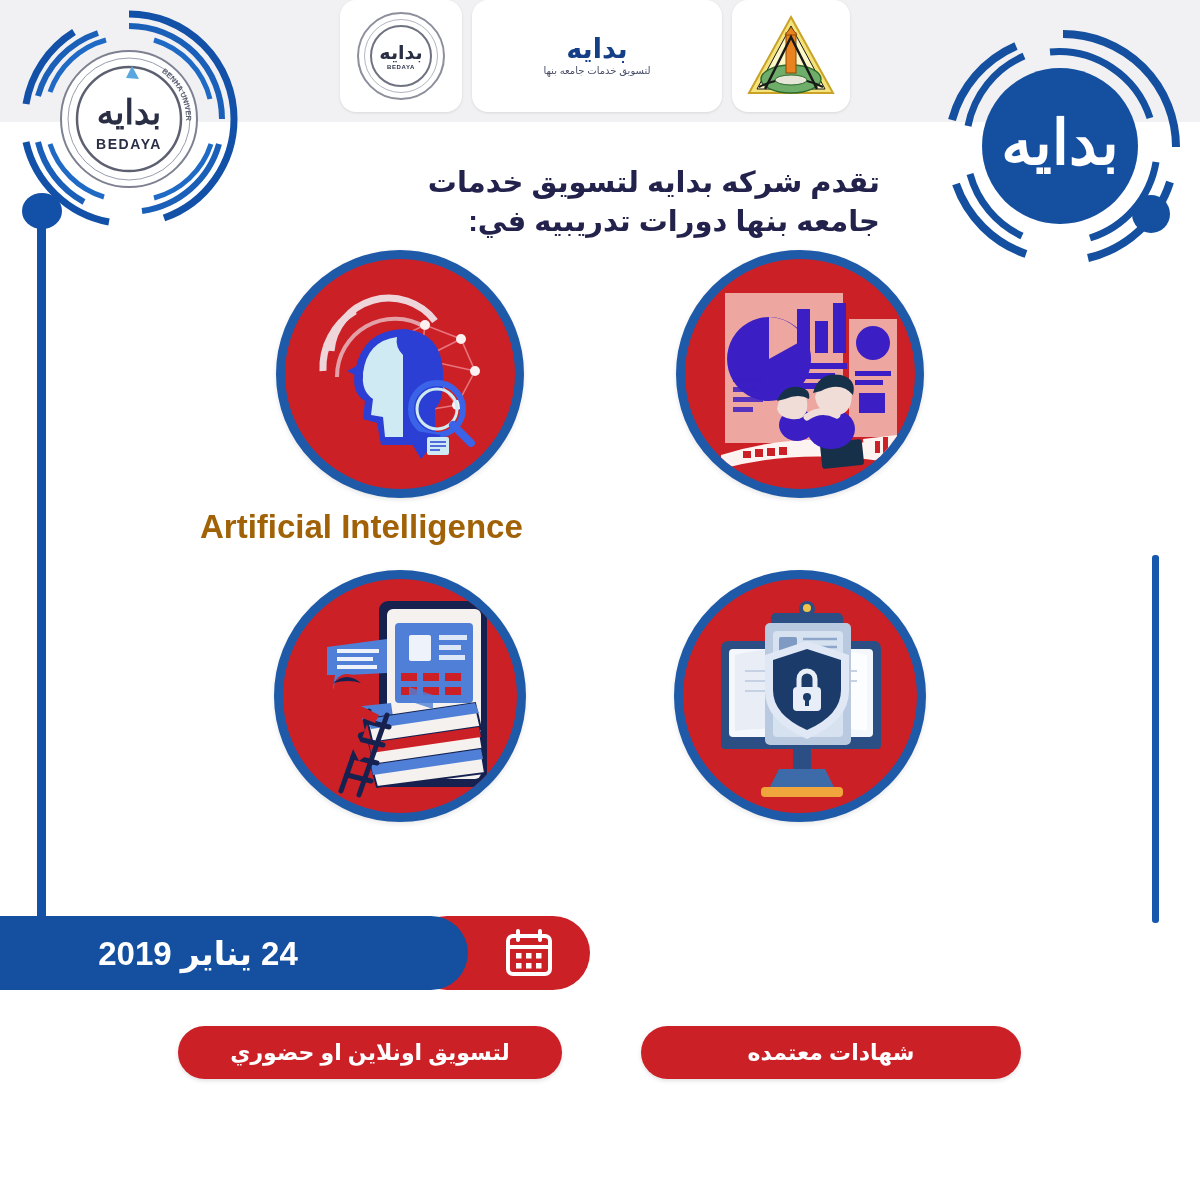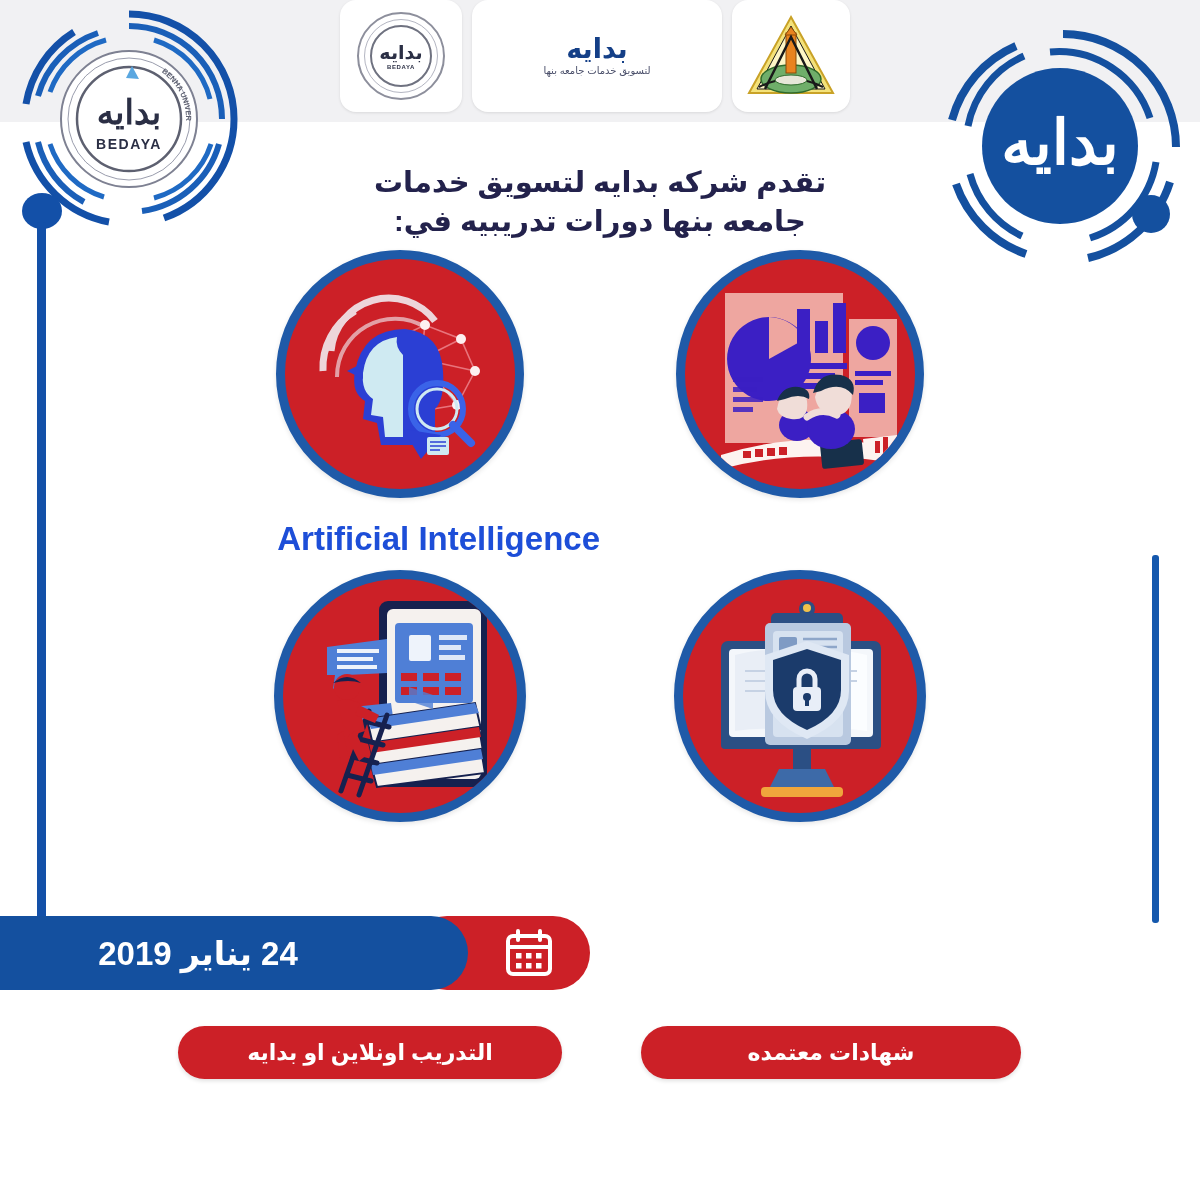--- a/index.html
+++ b/index.html
@@ -67,21 +67,21 @@
   
   .logo-wrap{position:absolute;left:14px;top:4px;width:230px;height:230px;}
   .logo-wrap svg{display:block;}
 
   
   .badge-wrap{position:absolute;left:938px;top:22px;width:250px;height:250px;}
 
   
   .headline{
     position:absolute;left:320px;top:163px;width:560px;
-    text-align:center;direction:rtl;
+    text-align:right;direction:rtl;
     color:#23224c;font-weight:bold;font-size:29px;line-height:1.33;
   }
 
   
   .vline-left{
     position:absolute;left:37px;top:222px;width:9px;height:718px;
     background:#1350a8;border-radius:3px;
   }
   .vdot-left{
     position:absolute;left:22px;top:193px;width:40px;height:36px;
@@ -108,22 +108,22 @@
     background:#cc2027;
     border:9px solid #1f5aa8;
     box-sizing:border-box;
     overflow:hidden;
     box-shadow:0 2px 5px rgba(0,0,0,.10);
   }
   .cell.c2 .circle,.cell.c3 .circle{width:252px;height:252px;}
   .circle svg{display:block;}
 
   .course-label{
-    text-align:right;margin-top:24px;
-    color:#1d4ed8;font-weight:bold;font-size:33px;line-height:1;
+    text-align:left;margin-top:12px;
+    color:#a16207;font-weight:bold;font-size:33px;line-height:1;
     white-space:nowrap;
   }
 
   
   .date-bar{
     position:absolute;left:-12px;top:916px;width:602px;height:74px;
   }
   .date-red{
     position:absolute;right:0;top:0;width:180px;height:74px;
     background:#cc2027;border-radius:37px;
@@ -477,19 +477,19 @@
           <rect x="31" y="24" width="5.5" height="5.5"></rect>
           <rect x="11" y="34" width="5.5" height="5.5"></rect>
             <rect x="21" y="34" width="5.5" height="5.5"></rect>
           <rect x="31" y="34" width="5.5" height="5.5"></rect>
         </g>
       </svg>
     </div>
   </div>
 
   <div class="pill pill-left">
-    <span>التدريب اونلاين او بدايه</span>
+    <span>لتسويق اونلاين او حضوري</span>
   </div>
   <div class="pill pill-right">
     <span>شهادات معتمده</span>
   </div>
 
 </div>
 
 </body></html>

